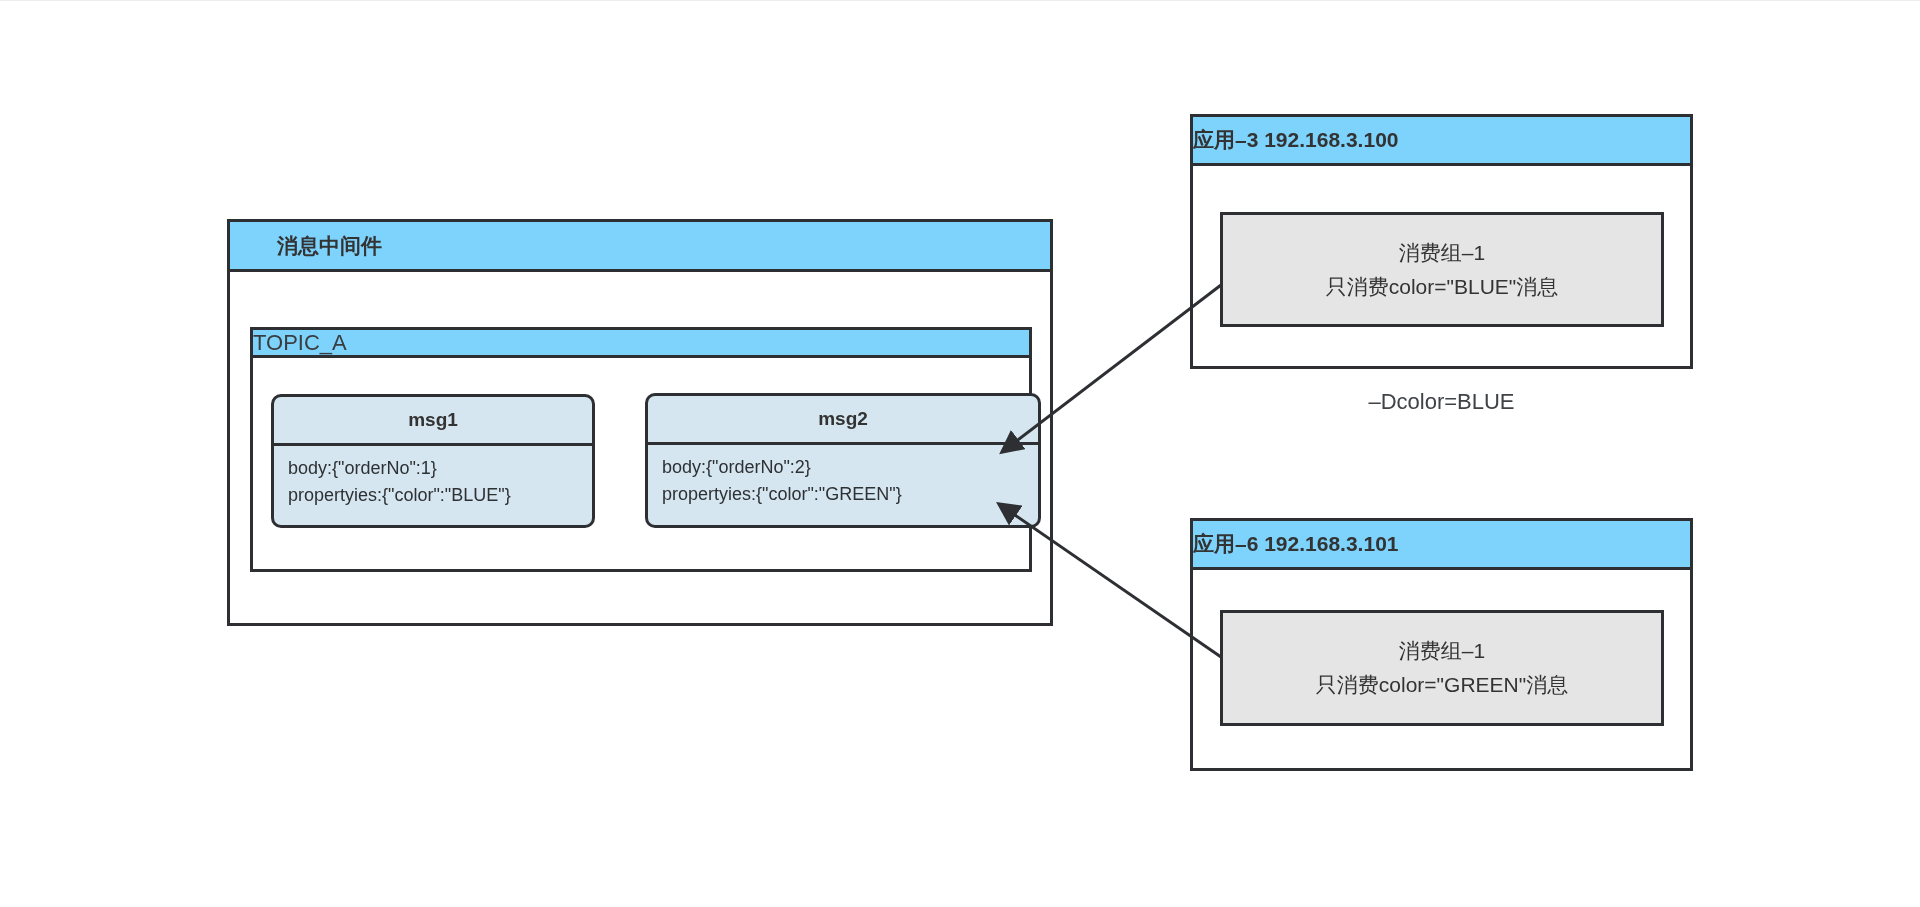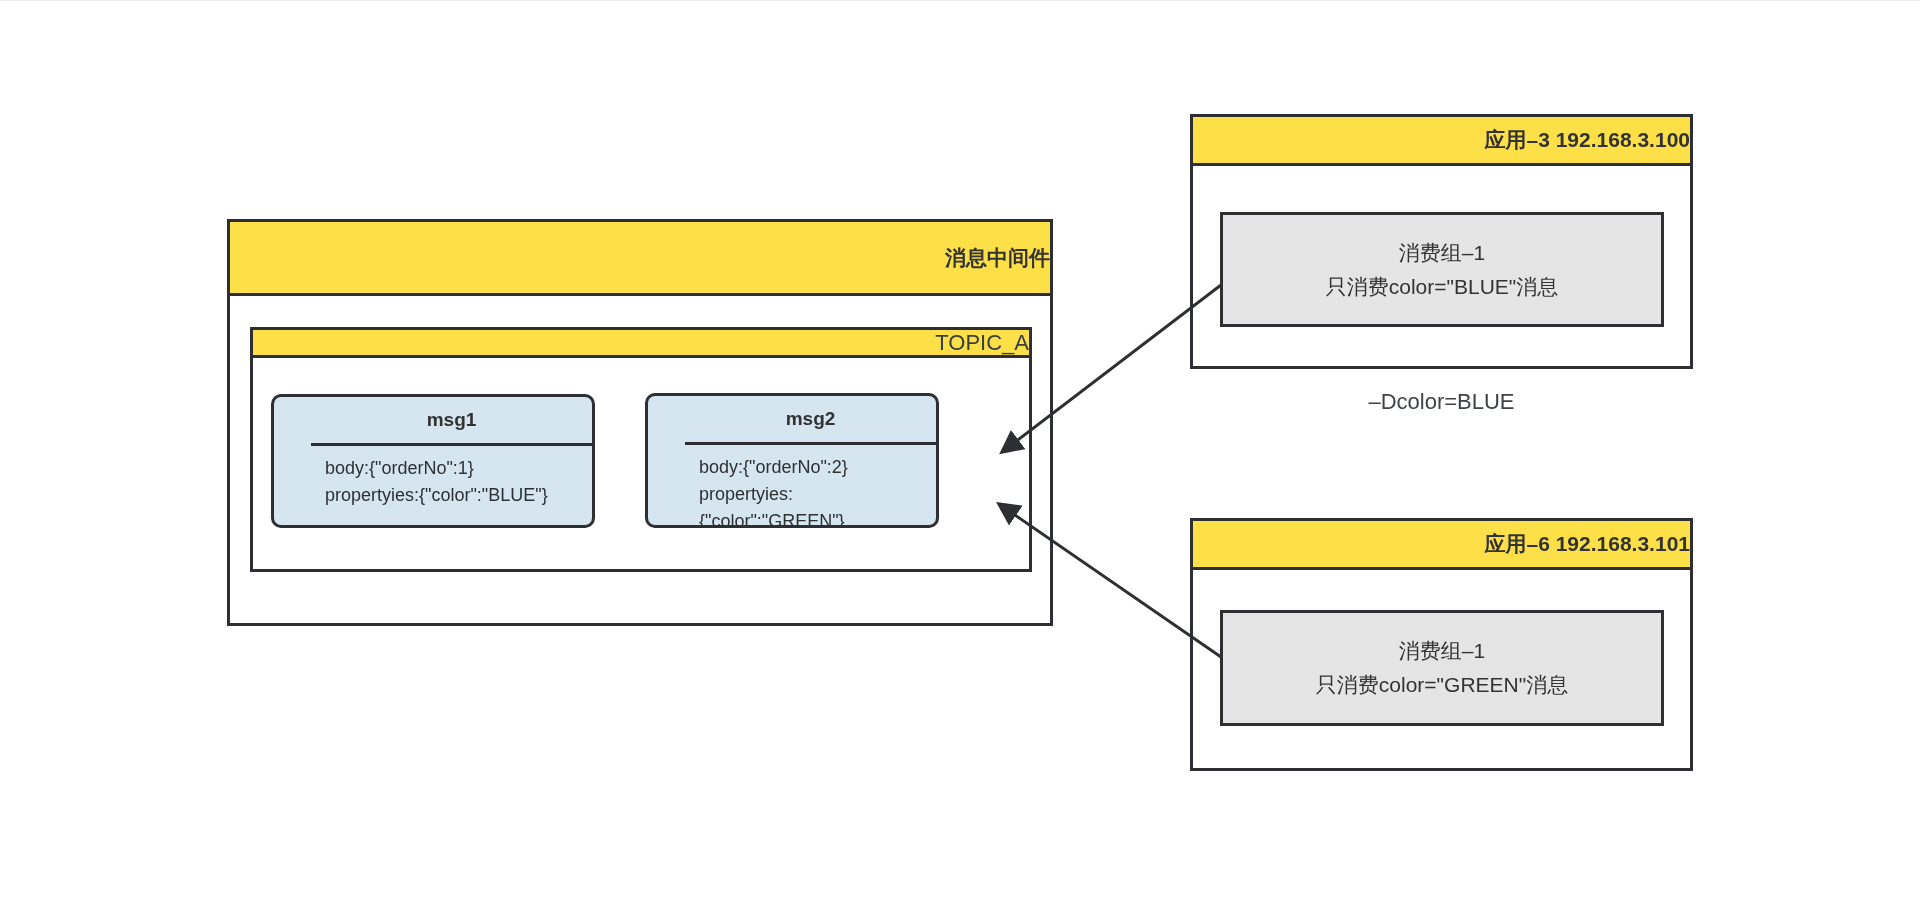--- a/index.html
+++ b/index.html
@@ -14,40 +14,39 @@
     overflow: hidden;
     border-top: 1px solid #ededed;
   }
   .box {
     position: absolute;
     border: 3px solid #2d2f33;
     background: #ffffff;
   }
   .box-header {
     width: 100%;
-    background: #fde047;
+    background: #7dd3fc;
     border-bottom: 3px solid #2d2f33;
     display: flex;
     align-items: center;
-    justify-content: flex-end;
+    justify-content: flex-start;
   }
   .middleware-box { left: 227px; top: 218px; width: 826px; height: 407px; }
-  .middleware-box .box-header { height: 74px; font-size: 21px; font-weight: bold; }
+  .middleware-box .box-header { height: 50px; font-size: 21px; font-weight: bold; padding-left: 47px; }
   .topic-box { left: 250px; top: 326px; width: 782px; height: 245px; }
   .topic-box .box-header { height: 28px; font-size: 22px; font-weight: normal; color: #3a3d40; }
   .msg-box {
     position: absolute;
     border: 3px solid #2d2f33;
     border-radius: 10px;
     background: #d5e6f0;
     overflow: hidden;
-    padding-left: 37px;
   }
   .msg1-box { left: 271px; top: 393px; width: 324px; height: 134px; }
-  .msg2-box { left: 645px; top: 392px; width: 294px; height: 135px; }
+  .msg2-box { left: 645px; top: 392px; width: 396px; height: 135px; }
   .msg-header {
     height: 49px;
     border-bottom: 3px solid #2d2f33;
     display: flex; align-items: center; justify-content: center;
     font-size: 19px; font-weight: bold;
   }
   .msg-body {
     padding: 9px 14px;
     font-size: 18px;
     line-height: 1.5;

